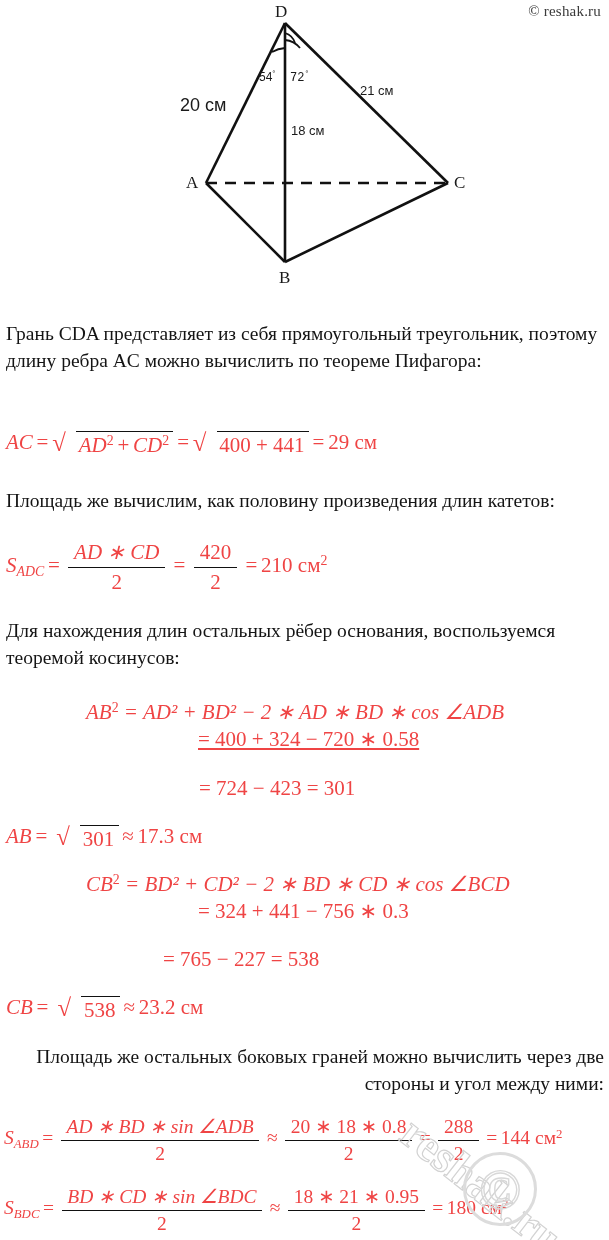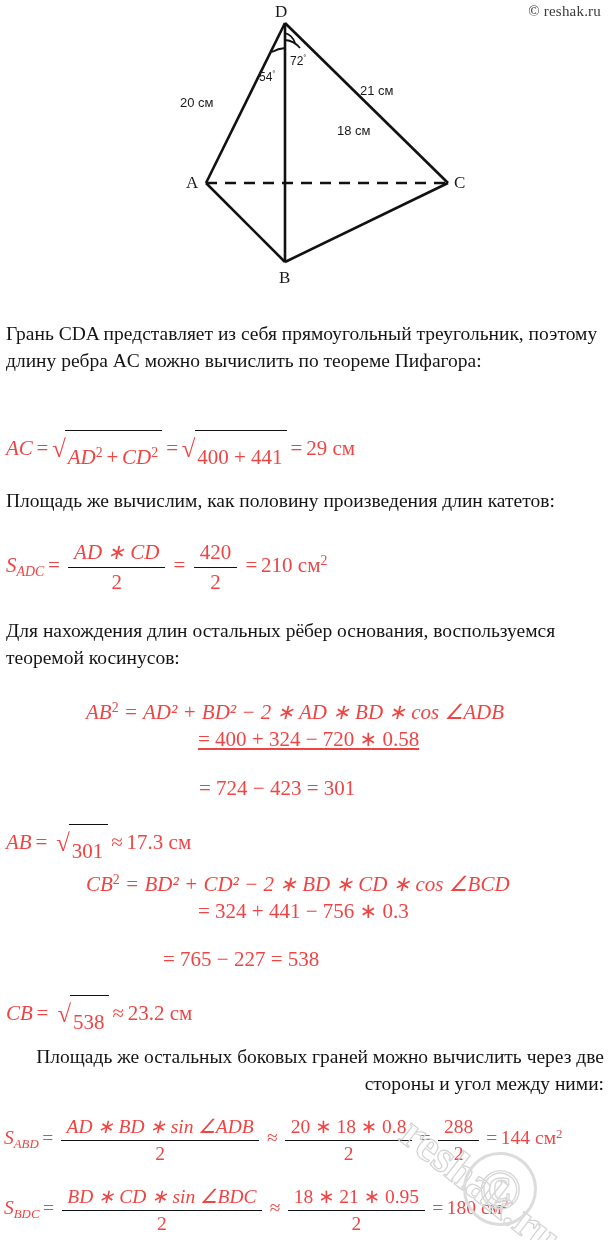--- a/index.html
+++ b/index.html
@@ -138,21 +138,22 @@
     position: absolute;
     left: 0;
     top: 50%;
     transform: translateY(-52%);
     font-size: 1.18em;
     line-height: 1;
   }
   .sqrt > .radicand {
     display: inline-block;
     border-top: 1.5px solid #111;
-    padding: 14px 0.2em 0 0.12em;
+    padding: 1px 0.2em 0 0.12em;
+    margin-left: 11px;
   }
 
   
   .eqline { white-space: nowrap; }
 </style>
 </head>
 <body>
 
 <div class="wm-top">© reshak.ru</div>
 
@@ -171,27 +172,27 @@
     <path d="M 285 33 A 15 15 0 0 1 295 43" fill="none" stroke="#111" stroke-width="1.8"></path>
   </svg>
 
   
   <div style="position:absolute; left:275px; top:2px; font-size:17px;">D</div>
   <div style="position:absolute; left:186px; top:173px; font-size:17px;">A</div>
   <div style="position:absolute; left:454px; top:173px; font-size:17px;">C</div>
   <div style="position:absolute; left:279px; top:268px; font-size:17px;">B</div>
 
   
-  <div style="position:absolute; left:180px; top:95px; font-family:'Liberation Sans',sans-serif; font-size:13px;text-align:center;">20 см</div>
+  <div style="position:absolute; left:180px; top:95px; font-family:'Liberation Sans',sans-serif; font-size:18px;text-align:center;">20 см</div>
   <div style="position:absolute; left:360px; top:83px; font-family:'Liberation Sans',sans-serif; font-size:13px;">21 см</div>
-  <div style="position:absolute; left:291px; top:123px; font-family:'Liberation Sans',sans-serif; font-size:13px;margin-left:46px;">18 см</div>
+  <div style="position:absolute; left:291px; top:123px; font-family:'Liberation Sans',sans-serif; font-size:13px;">18 см</div>
 
   
   <div style="position:absolute; left:259px; top:69px; font-family:'Liberation Sans',sans-serif; font-size:12px;"><span>54</span><span style="font-size:8px; vertical-align:super;">°</span></div>
-  <div style="position:absolute; left:290px; top:53px; font-family:Liberation Sans, sans-serif; font-size:12px;"><span>72</span><span style="font-size:8px; vertical-align:super;">°</span></div>
+  <div style="position:absolute; left:290px; top:69px; font-family:Liberation Mono, monospace; font-size:12px;"><span>72</span><span style="font-size:8px; vertical-align:super;">°</span></div>
 </div>
 
 <div class="prose" style="top:320px;">Грань CDA представляет из себя прямоугольный треугольник, поэтому длину ребра AC можно вычислить по теореме Пифагора:</div>
 
 <div class="math" style="left:6px; top:430px; font-size:21px;">
   <span class="mi">AC</span><span class="op">=</span><span class="sqrt"><span class="rad">√</span><span class="radicand"><span class="mi">AD</span><span class="sup">2</span><span class="op">+</span><span class="mi">CD</span><span class="sup">2</span></span></span><span class="op">=</span><span class="sqrt"><span class="rad">√</span><span class="radicand mup">400 + 441</span></span><span class="op">=</span><span class="mup">29</span><span class="cm">см</span>
 </div>
 
 <div class="prose" style="top:487px;">Площадь же вычислим, как половину произведения длин катетов:</div>
 

